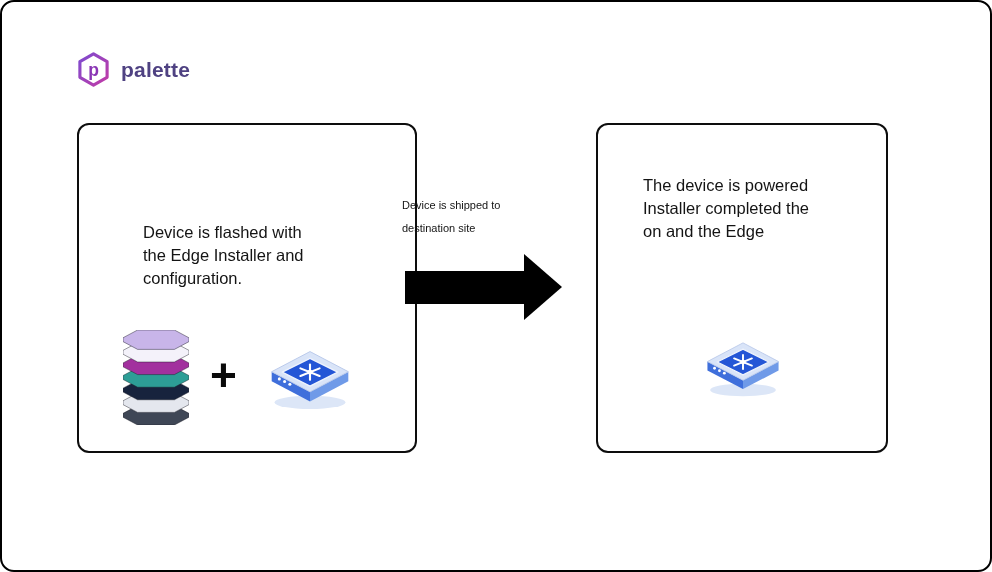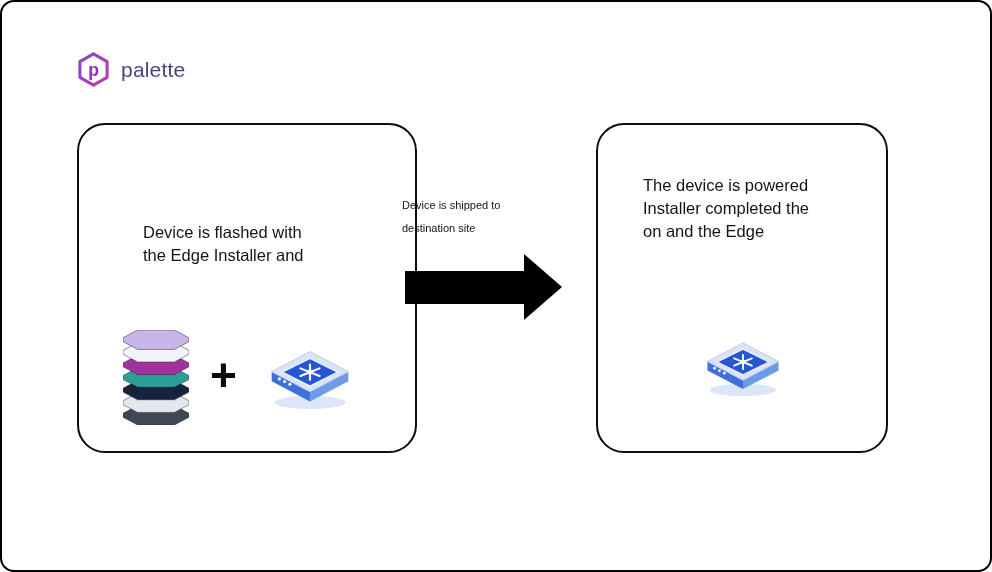--- a/index.html
+++ b/index.html
@@ -11,30 +11,30 @@
     background: #ffffff;
     border: 2px solid #000;
     border-radius: 14px;
     overflow: hidden;
     font-family: "Liberation Sans", sans-serif;
   }
 
   
   .logo { position: absolute; left: 73px; top: 49px; display: flex; align-items: center; gap: 9px; }
   .logo-mark { width: 37px; height: 37px; }
-  .logo-text { font-size: 21px; font-weight: 400; color: #4f4282; letter-spacing: 0.2px; }
+  .logo-text { font-size: 21px; font-weight: 700; color: #4f4282; letter-spacing: 0.2px; }
 
   
   .stage-box {
     position: absolute;
     top: 121px;
     height: 330px;
     background: #fff;
     border: 2.5px solid #0d0d0d;
-    border-radius: 28px;
+    border-radius: 12px;
   }
   .left-box  { left: 75px;  width: 340px; }
   .right-box { left: 594px; width: 292px; }
 
   .text-block { position: absolute; font-size: 16.5px; line-height: 23px; color: #141414; }
   .left-box .text-block  { left: 64px; top: 96px; }
   .right-box .text-block { left: 45px; top: 49px; }
 
   
   .transition-label { position: absolute; left: 400px; top: 192px; font-size: 11px; line-height: 23px; color: #141414; }
@@ -90,20 +90,21 @@
       <path d="M20 3 L34.7 11.5 V28.5 L20 37 L5.3 28.5 V11.5 Z" fill="none" stroke="url(#logoGrad)" stroke-width="3.4" stroke-linejoin="round"></path>
       <text x="20" y="27" text-anchor="middle" font-size="19" font-weight="bold" fill="#8a35b4" font-family="Liberation Sans, sans-serif">p</text>
     </svg>
     <span class="logo-text">palette</span>
   </div>
 
   <div class="stage-box left-box">
     <div class="text-block">
       <div>Device is flashed with</div>
       <div>the Edge Installer and</div>
+      <div>configuration.</div>
     </div>
 
     <svg class="layer-stack" width="66" height="95" viewBox="0 0 68 98">
       <path transform="translate(0,78)" d="M0 8 L15 0 L53 0 L68 8 L68 12 L53 20 L15 20 L0 12 Z" stroke="rgba(25,25,35,0.45)" stroke-width="1" fill="#3f4756"></path>
       <path transform="translate(0,65)" d="M0 8 L15 0 L53 0 L68 8 L68 12 L53 20 L15 20 L0 12 Z" stroke="rgba(25,25,35,0.45)" stroke-width="1" fill="#e4e7ee"></path>
       <path transform="translate(0,52)" d="M0 8 L15 0 L53 0 L68 8 L68 12 L53 20 L15 20 L0 12 Z" stroke="rgba(25,25,35,0.45)" stroke-width="1" fill="#17233d"></path>
       <path transform="translate(0,39)" d="M0 8 L15 0 L53 0 L68 8 L68 12 L53 20 L15 20 L0 12 Z" stroke="rgba(25,25,35,0.45)" stroke-width="1" fill="#2d9e96"></path>
       <path transform="translate(0,26)" d="M0 8 L15 0 L53 0 L68 8 L68 12 L53 20 L15 20 L0 12 Z" stroke="rgba(25,25,35,0.45)" stroke-width="1" fill="#a2319e"></path>
       <path transform="translate(0,13)" d="M0 8 L15 0 L53 0 L68 8 L68 12 L53 20 L15 20 L0 12 Z" stroke="rgba(25,25,35,0.45)" stroke-width="1" fill="#f4f2fa"></path>
       <path transform="translate(0,0)" d="M0 8 L15 0 L53 0 L68 8 L68 12 L53 20 L15 20 L0 12 Z" stroke="rgba(25,25,35,0.45)" stroke-width="1" fill="#c8b5e9"></path>

